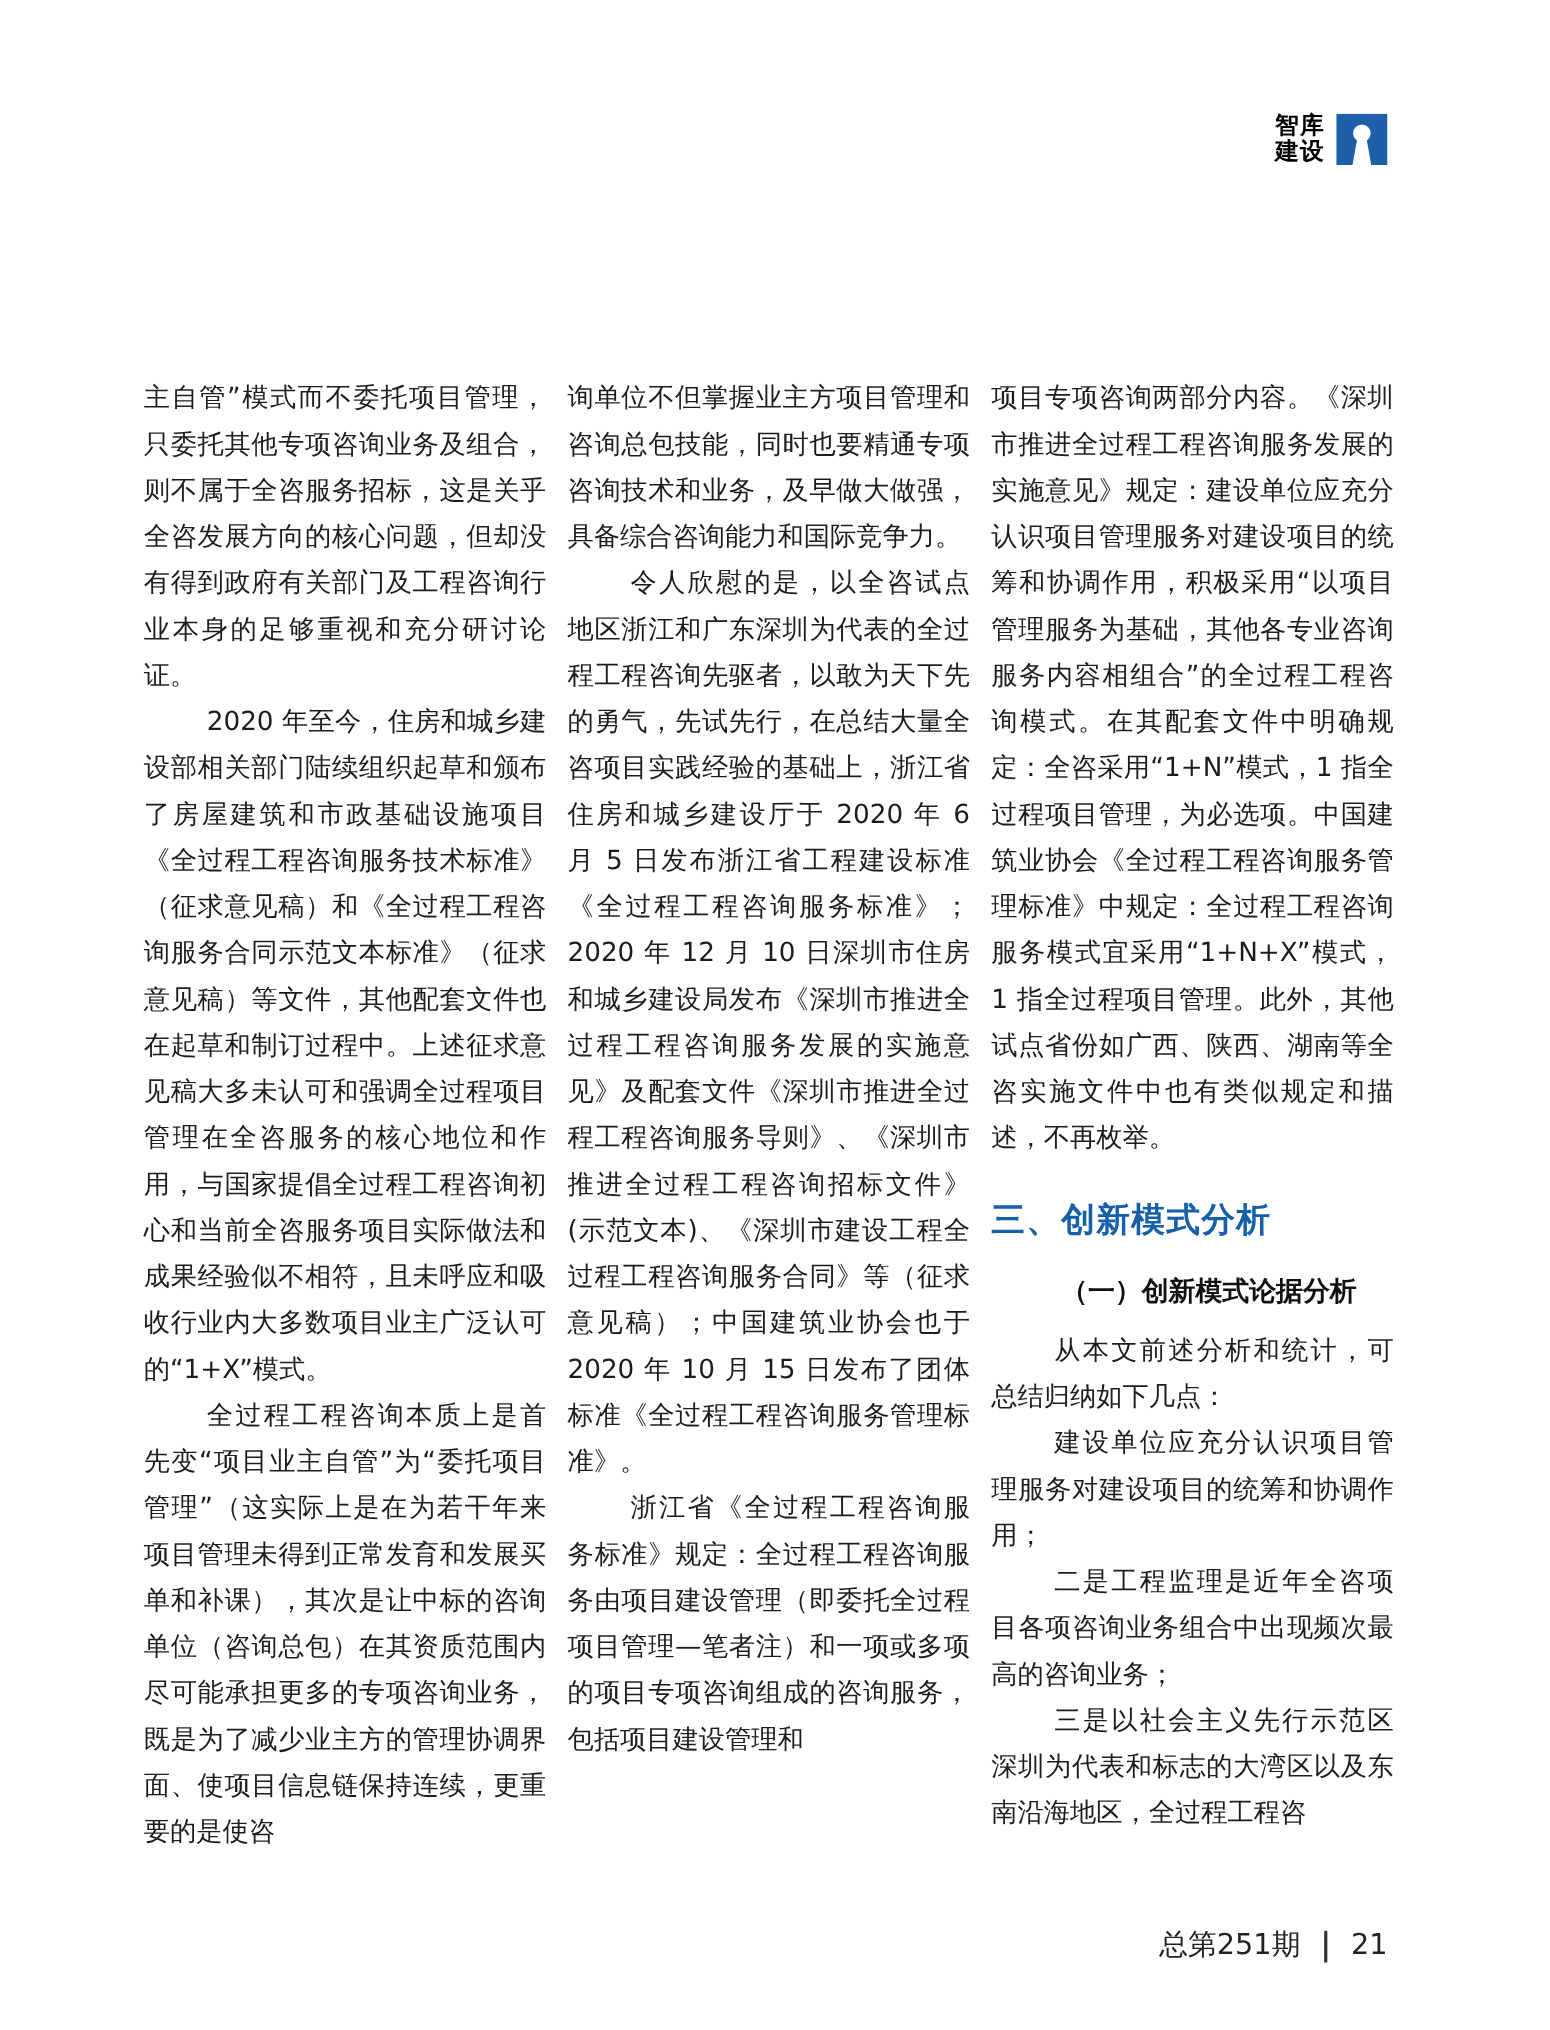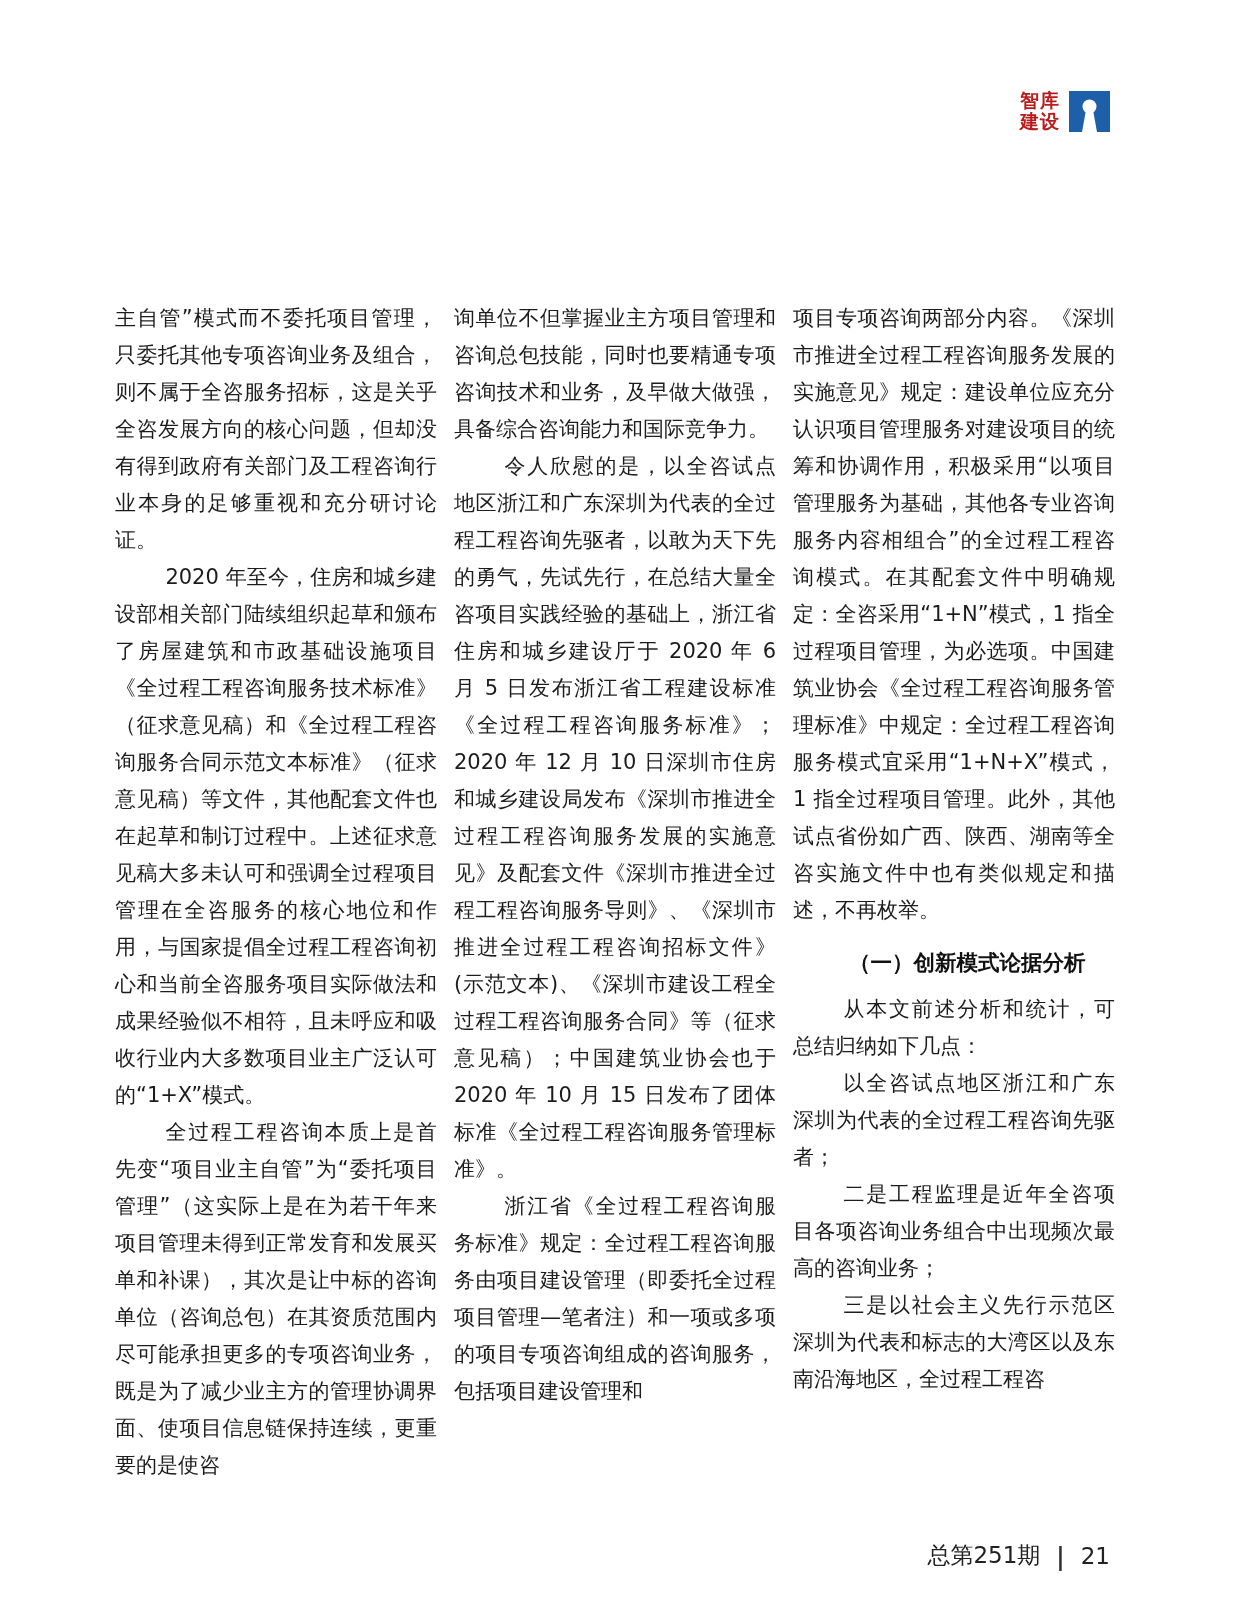--- a/index.html
+++ b/index.html
@@ -12,21 +12,21 @@
     overflow:hidden;
   }
   
   .header{
     position:absolute;top:90px;right:130px;
     display:flex;align-items:center;gap:9px;
   }
   .brand-text{
     display:flex;flex-direction:column;align-items:flex-start;
     font-size:19px;line-height:21px;font-weight:600;
-    color:#b91c1c;letter-spacing:1px;justify-content:space-between;
+    color:#000000;letter-spacing:1px;justify-content:space-between;
   }
   .brand-logo{width:41px;height:41px;display:block;}
   
   .content{
     position:absolute;left:115px;top:300px;width:1000px;
     display:flex;gap:17px;
   }
   .col{width:322px;}
   p.body{
     margin:0;
@@ -82,23 +82,24 @@
     </div>
 
     <div class="col">
       <p class="body no-indent">询单位不但掌握业主方项目管理和咨询总包技能，同时也要精通专项咨询技术和业务，及早做大做强，具备综合咨询能力和国际竞争力。</p>
       <p class="body">令人欣慰的是，以全咨试点地区浙江和广东深圳为代表的全过程工程咨询先驱者，以敢为天下先的勇气，先试先行，在总结大量全咨项目实践经验的基础上，浙江省住房和城乡建设厅于 2020 年 6 月 5 日发布浙江省工程建设标准《全过程工程咨询服务标准》；2020 年 12 月 10 日深圳市住房和城乡建设局发布《深圳市推进全过程工程咨询服务发展的实施意见》及配套文件《深圳市推进全过程工程咨询服务导则》、《深圳市推进全过程工程咨询招标文件》(示范文本)、《深圳市建设工程全过程工程咨询服务合同》等（征求意见稿）；中国建筑业协会也于 2020 年 10 月 15 日发布了团体标准《全过程工程咨询服务管理标准》。</p>
       <p class="body">浙江省《全过程工程咨询服务标准》规定：全过程工程咨询服务由项目建设管理（即委托全过程项目管理—笔者注）和一项或多项的项目专项咨询组成的咨询服务，包括项目建设管理和</p>
     </div>
 
     <div class="col">
       <p class="body no-indent">项目专项咨询两部分内容。《深圳市推进全过程工程咨询服务发展的实施意见》规定：建设单位应充分认识项目管理服务对建设项目的统筹和协调作用，积极采用“以项目管理服务为基础，其他各专业咨询服务内容相组合”的全过程工程咨询模式。在其配套文件中明确规定：全咨采用“1+N”模式，1 指全过程项目管理，为必选项。中国建筑业协会《全过程工程咨询服务管理标准》中规定：全过程工程咨询服务模式宜采用“1+N+X”模式，1 指全过程项目管理。此外，其他试点省份如广西、陕西、湖南等全咨实施文件中也有类似规定和描述，不再枚举。</p>
+      <h2 class="section">三、创新模式分析</h2>
       <h3 class="sub">（一）创新模式论据分析</h3>
       <p class="body">从本文前述分析和统计，可总结归纳如下几点：</p>
-      <p class="body">以全咨试点地区浙江和广东深圳为代表的全过程工程咨询先驱者；</p>
+      <p class="body">建设单位应充分认识项目管理服务对建设项目的统筹和协调作用；</p>
       <p class="body">二是工程监理是近年全咨项目各项咨询业务组合中出现频次最高的咨询业务；</p>
       <p class="body">三是以社会主义先行示范区深圳为代表和标志的大湾区以及东南沿海地区，全过程工程咨</p>
     </div>
 
   </div>
 
   <div class="footer">
     <span>总第251期</span>
     <span class="sep">|</span>
     <span>21</span>

